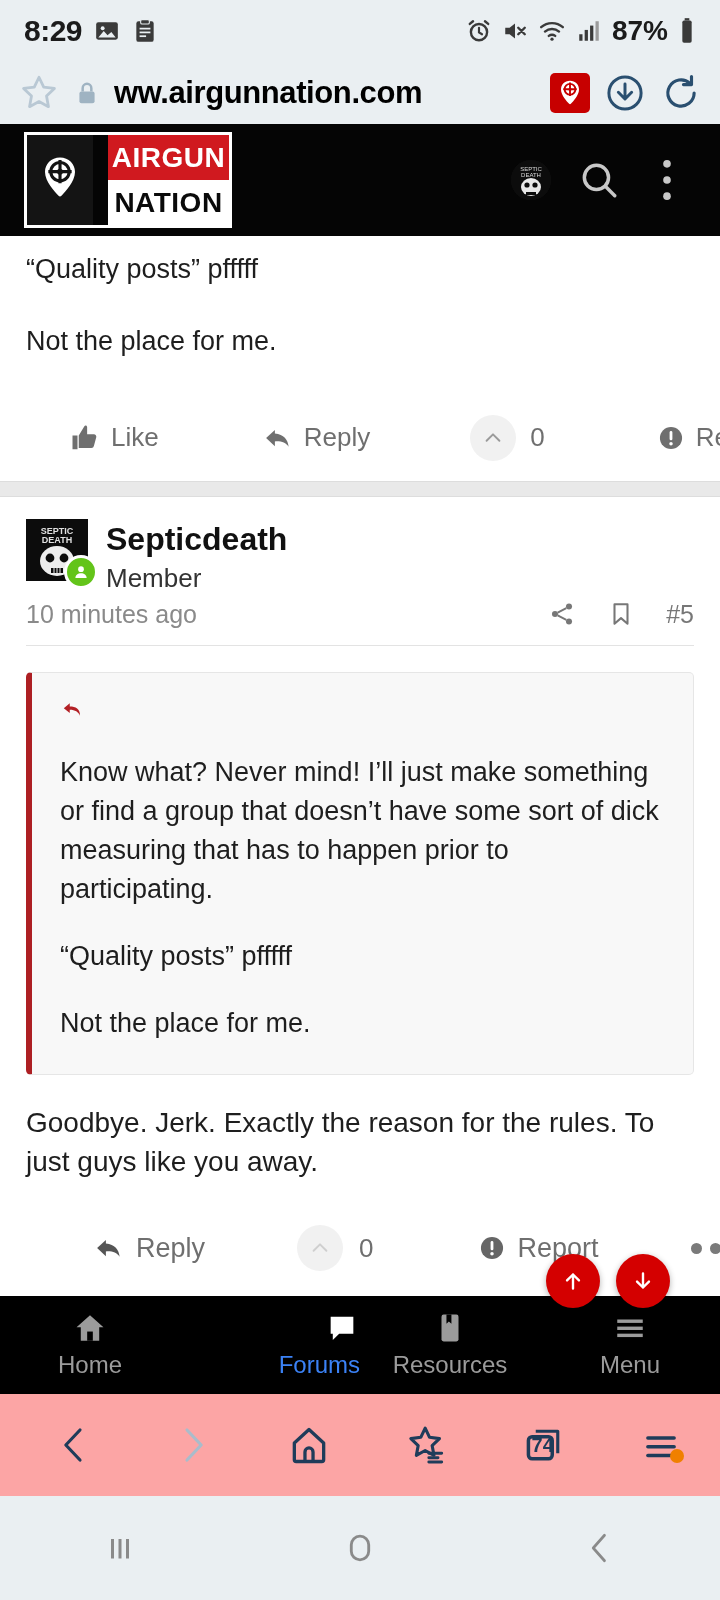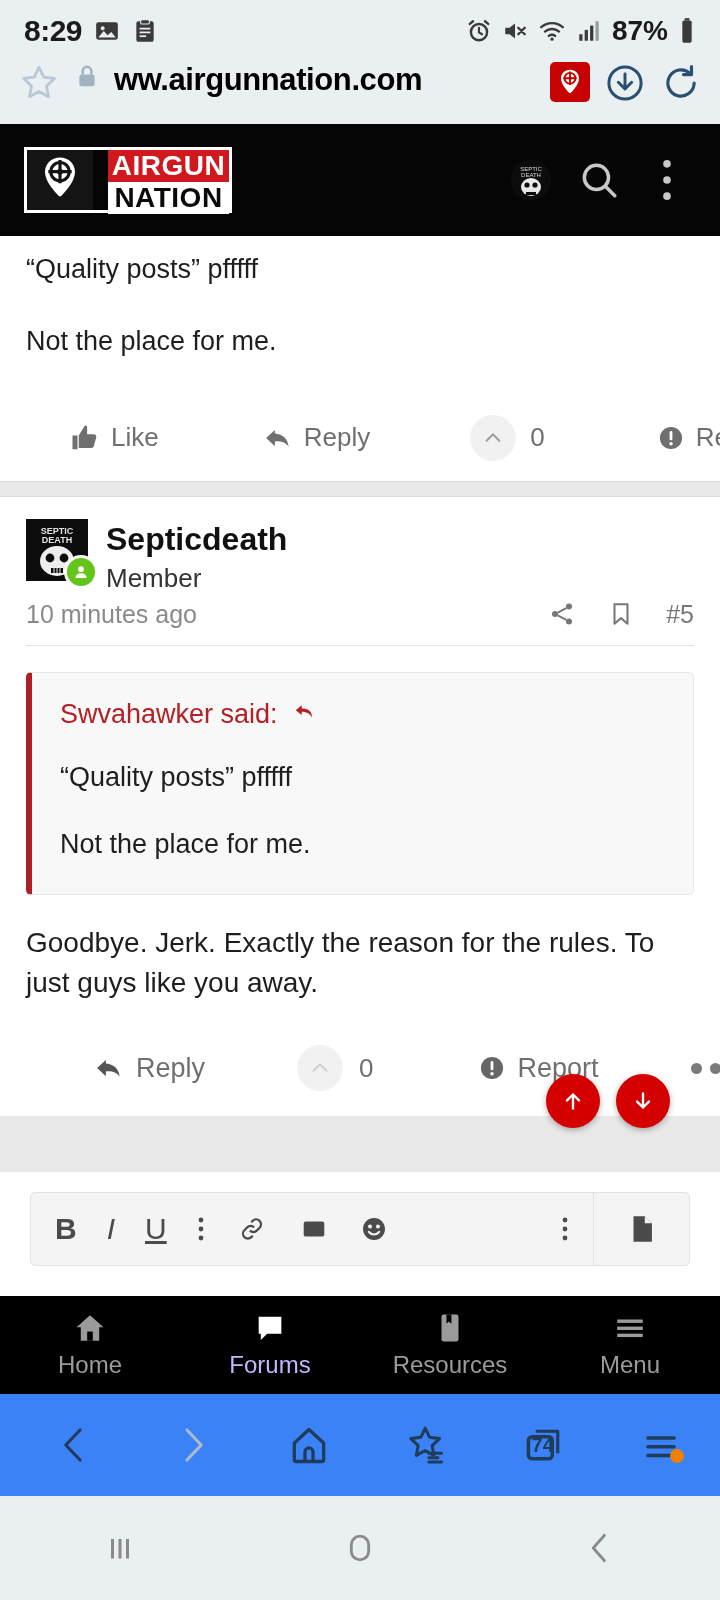--- a/index.html
+++ b/index.html
@@ -19,38 +19,38 @@
   }
   .sb-left { display:flex; align-items:center; gap:12px; }
   .sb-time { font-size: 30px; font-weight: 700; color:#1b1b1b; letter-spacing:-0.5px; }
   .sb-right { display:flex; align-items:center; gap:10px;text-align:right; }
   .sb-batt-text { font-size: 28px; font-weight: 700; color:#1b1b1b; }
   .ic { display:inline-block; line-height:0; }
 
   
   .urlbar {
     height: 62px; background: #eaeff2;
-    display:flex; align-items:flex-start; padding: 0 18px; gap: 14px;
+    display:flex; align-items:center; padding: 0 18px; gap: 14px;
   }
   .url-text {
     flex: 1; font-size: 31px; font-weight: 700; color:#000;
     white-space: nowrap; overflow: hidden; letter-spacing:-0.4px;
   }
   .url-badge {
     width:40px; height:40px; background:#c70000; border-radius:5px;
     display:flex; align-items:center; justify-content:center; flex:none;
   }
 
   
   .siteheader {
     height: 112px; background:#050505;
     display:flex; align-items:center; padding: 0 24px; gap: 10px;
   }
   .logo {
-    display:flex; width:208px; height:66px; border:3px solid #fff; flex:none;gap:15px;
+    display:flex; width:208px; height:96px; border:3px solid #fff; flex:none;gap:15px;
   }
   .logo-mark {
     width: 66px; background:#141414; display:flex; align-items:center; justify-content:center;
   }
   .logo-words { flex:1; display:flex; flex-direction:column; }
   .logo-top {
     flex:1; background:#d0191f; color:#fff; font-weight:700; font-size:28px;
     display:flex; align-items:center; justify-content:center; letter-spacing:0.5px;
   }
   .logo-bot {
@@ -161,26 +161,26 @@
 
   
   .appnav {
     position:absolute; left:0; right:0; bottom: 206px; height: 98px;
     background:#000; display:flex; align-items:center;
   }
   .nav-item {
     flex:1; display:flex; flex-direction:column; align-items:center; gap:6px;
     color:#9b9b9b; font-size:24px;
   }
-  .nav-item.active { color:#c4b5fd; }
+  .nav-item.active { color:#3b82f6;align-items:flex-end; }
 
   
   .browserbar {
     position:absolute; left:0; right:0; bottom: 104px; height: 102px;
-    background:#3b82f6; display:flex; align-items:center;padding-left:16px;
+    background:#fca5a5; display:flex; align-items:center;padding-left:16px;
   }
   .bb-item { flex:1; display:flex; align-items:center; justify-content:center; position:relative; }
   .tabcount {
     position:absolute; font-size:20px; font-weight:700; color:#1f3c5a;
     left:50%; top:50%; transform: translate(-56%,-46%);
   }
   .menu-dot {
     position:absolute; width:14px;height:14px;border-radius:50%;background:#f08000;
     right: 36px; top: 26px;
   }
@@ -426,27 +426,27 @@
             <svg width="26" height="28" viewBox="0 0 24 24">
                 <path d="M6 3h12v18l-6-5.2L6 21z" fill="none" stroke="#777" stroke-width="1.9" stroke-linejoin="round"></path>
               </svg>
           </span>
           <span class="meta-num">#5</span>
         </span>
       </div>
 
       <div class="quote">
         <div class="quote-head">
-          <span>Swvahawker said:</span>
           <span class="ic">
             <svg width="26" height="26" viewBox="0 0 24 24">
                 <path d="M9 7V4L3.5 8.5 9 13v-3c5 0 8 2 9.5 5.5C18.5 9 14.5 7 9 7z" fill="#b32025"></path>
               </svg>
           </span>
         </div>
+        <div class="quote-p">Know what? Never mind! I’ll just make something or find a group that doesn’t have some sort of dick measuring that has to happen prior to participating.</div>
         <div class="quote-p">“Quality posts” pfffff</div>
         <div class="quote-p">Not the place for me.</div>
       </div>
 
       <div class="post-body">Goodbye. Jerk. Exactly the reason for the rules. To just guys like you away.</div>
 
       <div class="actions2">
         <div class="a2-reply">
           <span class="ic">
             <svg width="30" height="30" viewBox="0 0 24 24">

